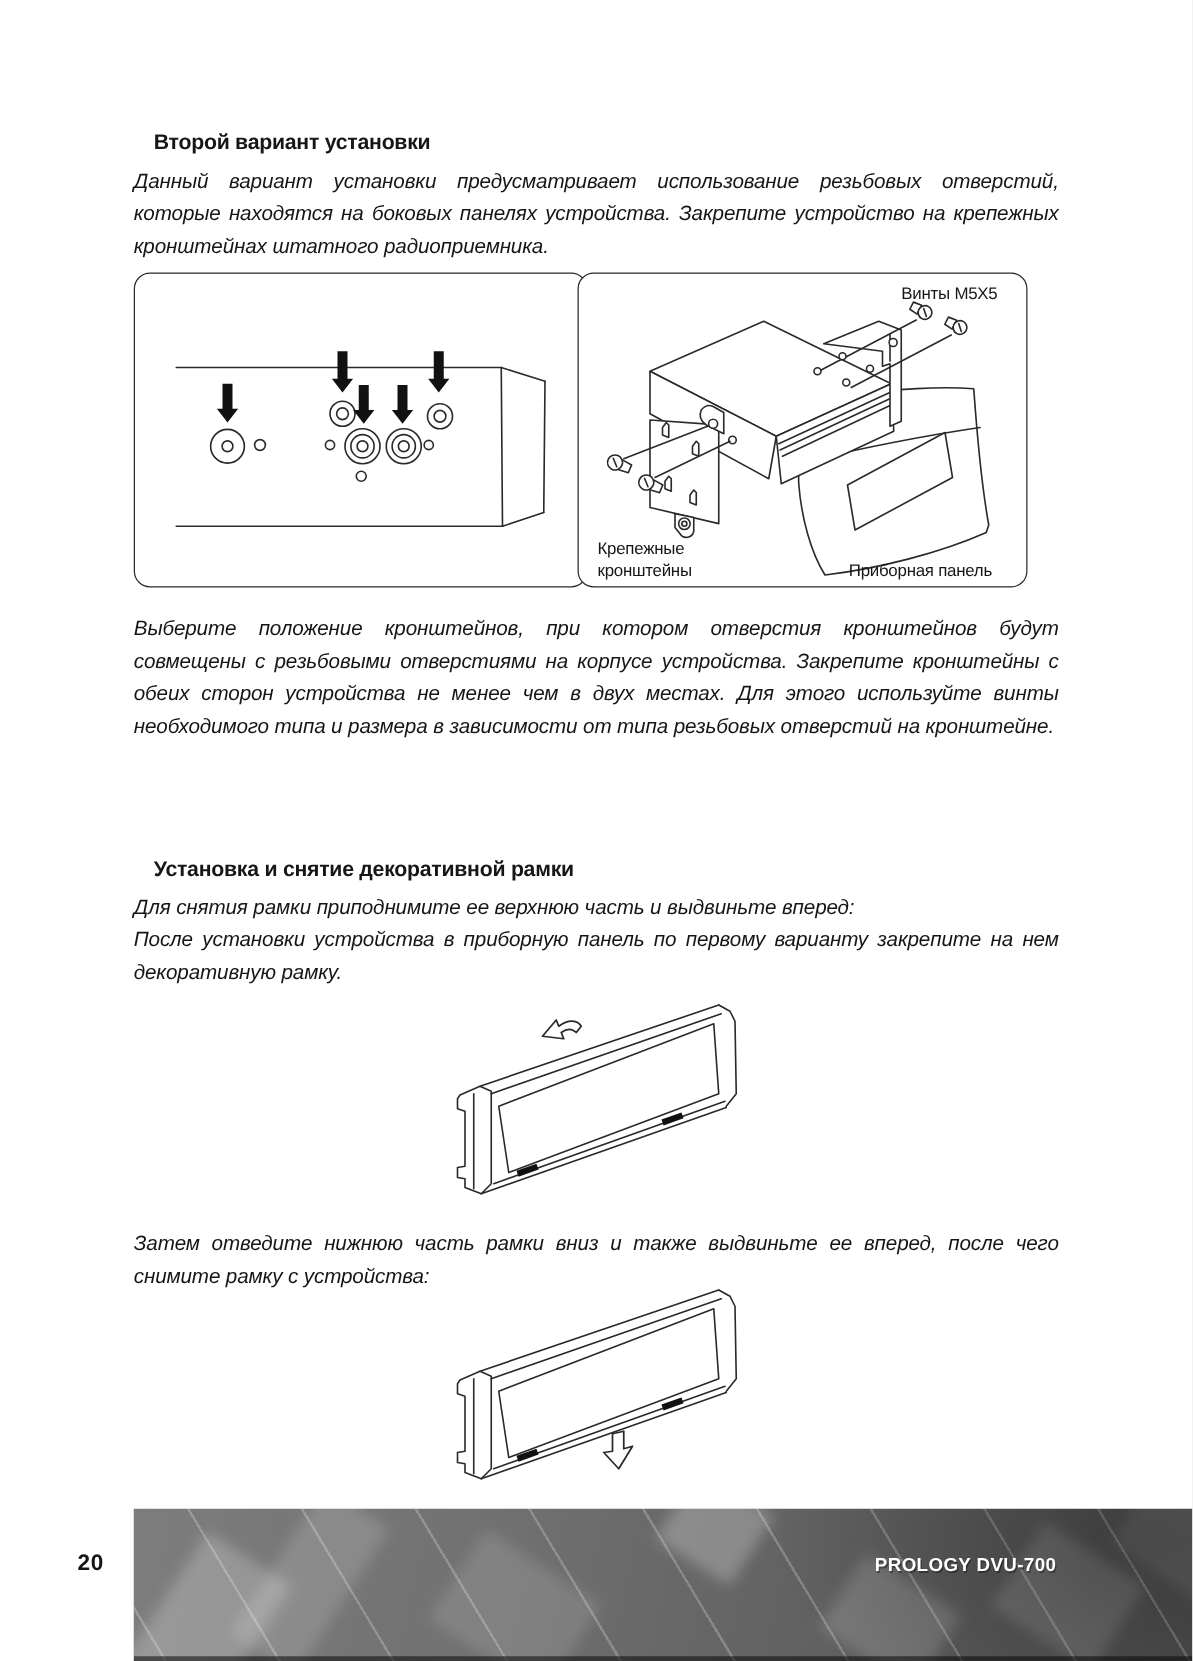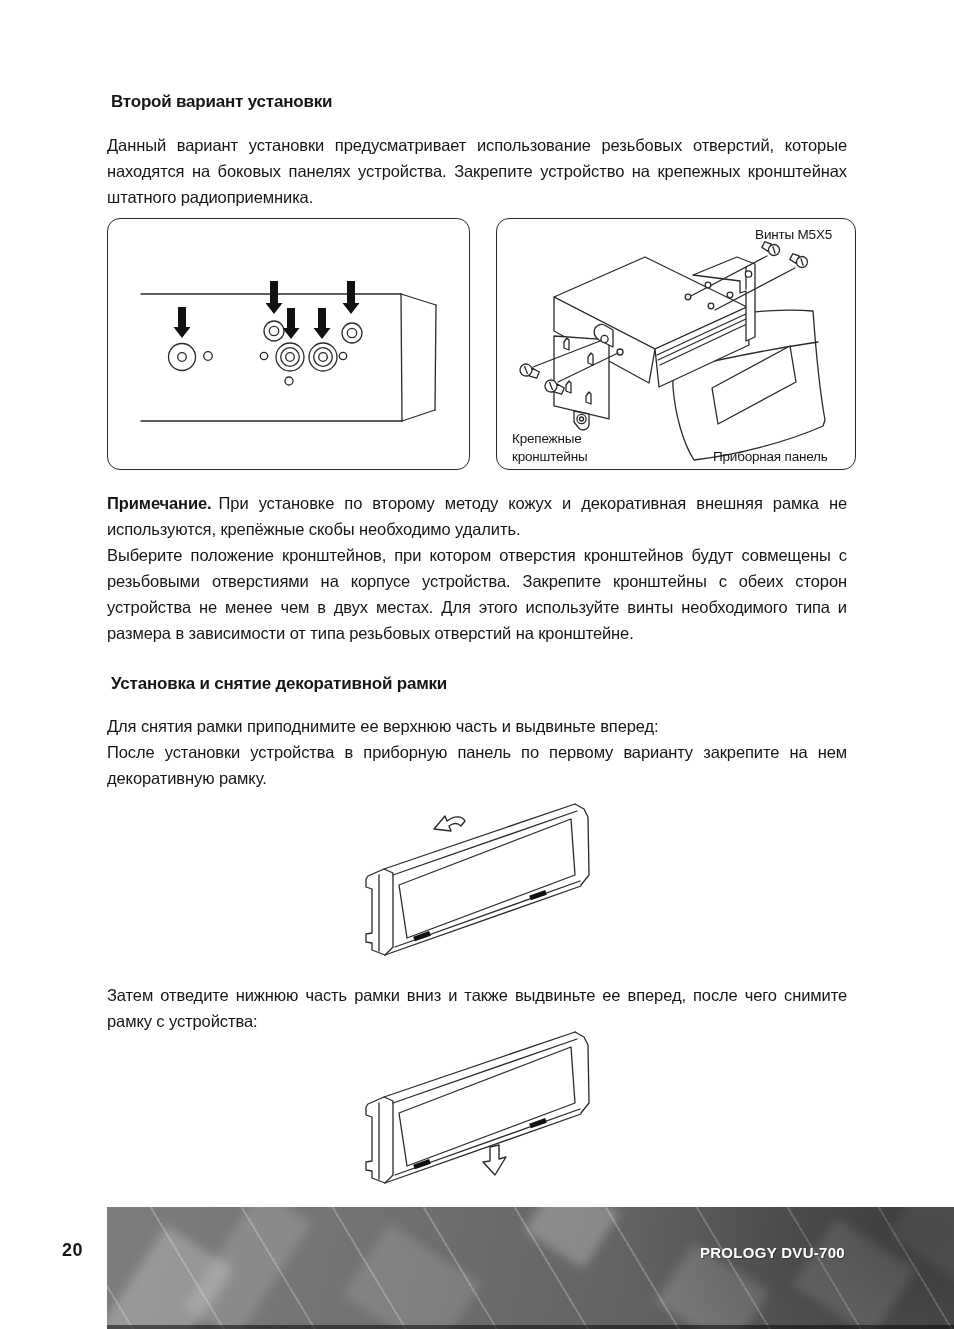--- a/index.html
+++ b/index.html
@@ -7,26 +7,27 @@
     position:relative;
     width:954px;height:1329px;
     margin:0 auto;
     background:#ffffff;
     overflow:hidden;
     font-family:"Liberation Sans","DejaVu Sans",sans-serif;
     color:#161616;
   }
   .abs{position:absolute;}
   h2.sec{
-    margin:4px;font-size:17px;font-weight:bold;letter-spacing:-0.2px;
+    margin:16px;font-size:17px;font-weight:bold;letter-spacing:-0.2px;
   }
   .body-text{
     font-size:16.5px;line-height:26px;letter-spacing:-0.1px;
     text-align:justify;text-align-last:left;
     margin:0;
+    font-style:italic;
   }
   .body-text p{margin:0;}
   .note-lead{font-weight:bold;margin-right:7px;}
   .fig-box{
     position:absolute;
     border:1.6px solid #2b2b2b;border-radius:13px;
     background:#fff;
     box-sizing:border-box;
   }
   .fig-box svg{display:block;}
@@ -105,21 +106,21 @@
       <g>
         <path class="blk" d="M70,88 H78 V108 H82.5 L74,119 L65.5,108 H70 Z"></path>
         <path class="blk" d="M162,62 H170 V84 H174.5 L166,95 L157.5,84 H162 Z"></path>
         <path class="blk" d="M179,89 H187 V109 H191.5 L183,120 L174.5,109 H179 Z"></path>
         <path class="blk" d="M210,89 H218 V109 H222.5 L214,120 L205.5,109 H210 Z"></path>
         <path class="blk" d="M239,62 H247 V84 H251.5 L243,95 L234.5,84 H239 Z"></path>
       </g>
     </svg>
   </div>
 
-  <div class="fig-box" style="left:496px;top:218px;width:360px;height:252px;">
+  <div class="fig-box" style="left:462px;top:218px;width:360px;height:252px;">
     <svg width="357" height="249" viewBox="0 0 357 249">
 
       <g>
         <path class="lnf" d="M197,241 C186,224 178,195 176,168 C175,150 182,120 186,104 L221,97 C252,92 290,90 316,92 C318,120 322,168 328,201 L326,207 C290,223 240,236 197,241 Z"></path>
         <path class="ln" d="M177,151 C220,141 280,129 321,123"></path>
         <path class="lnf" d="M215,169 L293,127 L299,163 L221,205 Z"></path>
       </g>
 
       <g>
         <path class="lnf" d="M57,78 L148,38 L250,88 L158,130 Z"></path>
@@ -185,21 +186,20 @@
       </g>
 
       <text x="335" y="20" text-anchor="end">Винты M5X5</text>
       <text x="15" y="224">Крепежные</text>
       <text x="15" y="242">кронштейны</text>
       <text x="216" y="242">Приборная панель</text>
     </svg>
   </div>
 
   <div class="body-text abs" style="left:107px;top:490px;width:740px;">
-    <p><span class="note-lead">Примечание.</span><span>При установке по второму методу кожух и декоративная внешняя рамка не используются, крепёжные скобы необходимо удалить.</span></p>
     <p>Выберите положение кронштейнов, при котором отверстия кронштейнов будут совмещены с резьбовыми отверстиями на корпусе устройства. Закрепите кронштейны с обеих сторон устройства не менее чем в двух местах. Для этого используйте винты необходимого типа и размера в зависимости от типа резьбовых отверстий на кронштейне.</p>
   </div>
 
   <h2 class="sec abs" style="left:107px;top:670px;text-align:right;">Установка и снятие декоративной рамки</h2>
 
   <div class="body-text abs" style="left:107px;top:713px;width:740px;">
     <p>Для снятия рамки приподнимите ее верхнюю часть и выдвиньте вперед:</p>
     <p>После установки устройства в приборную панель по первому варианту закрепите на нем декоративную рамку.</p>
   </div>
 

